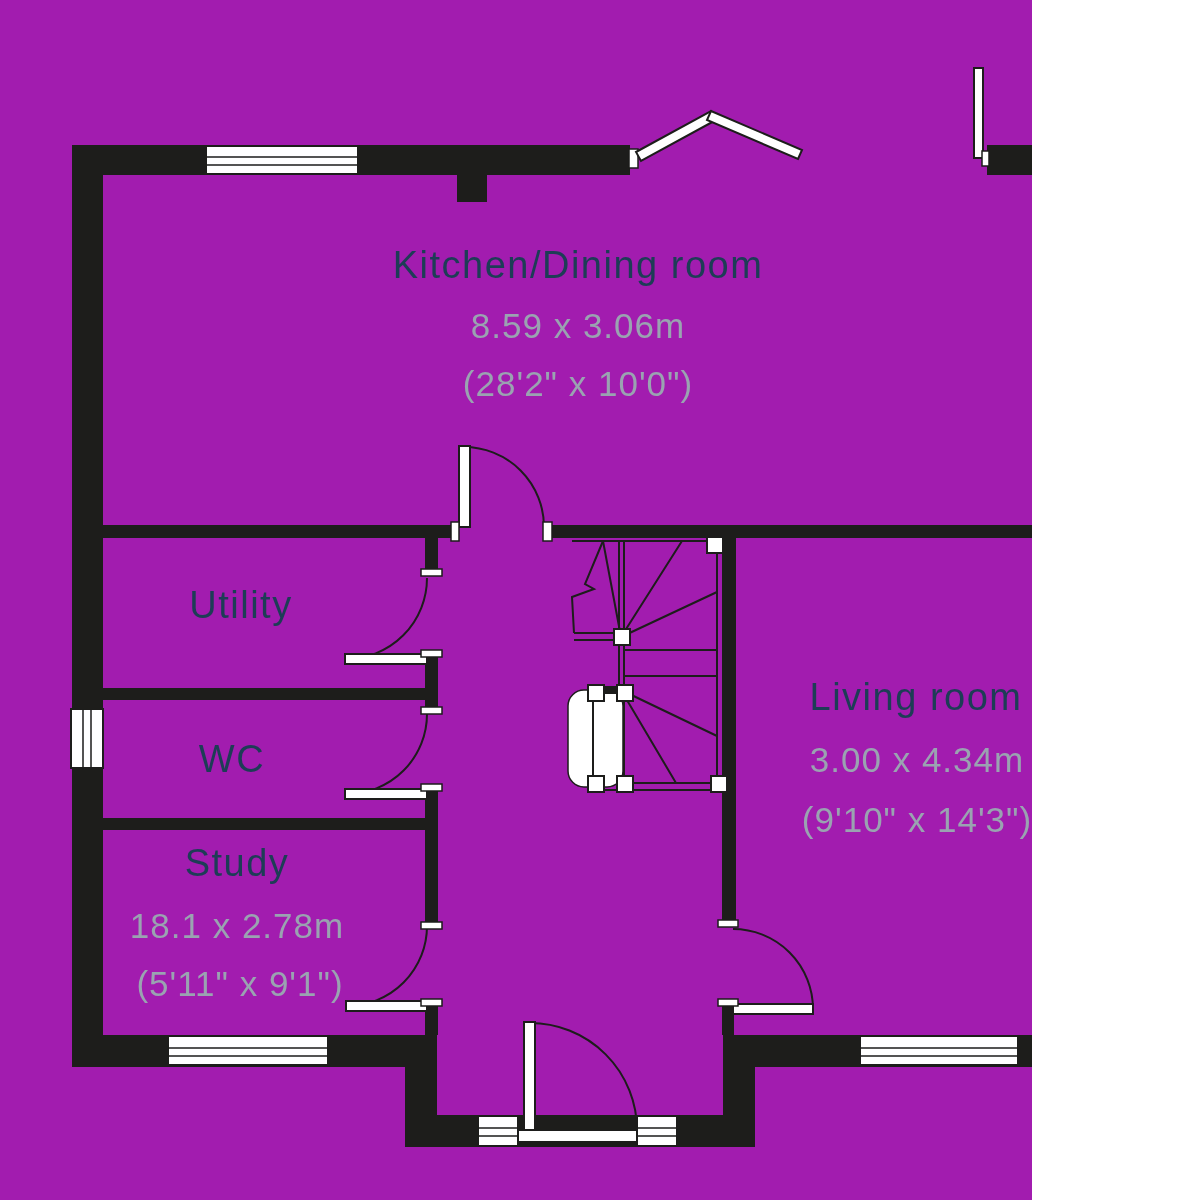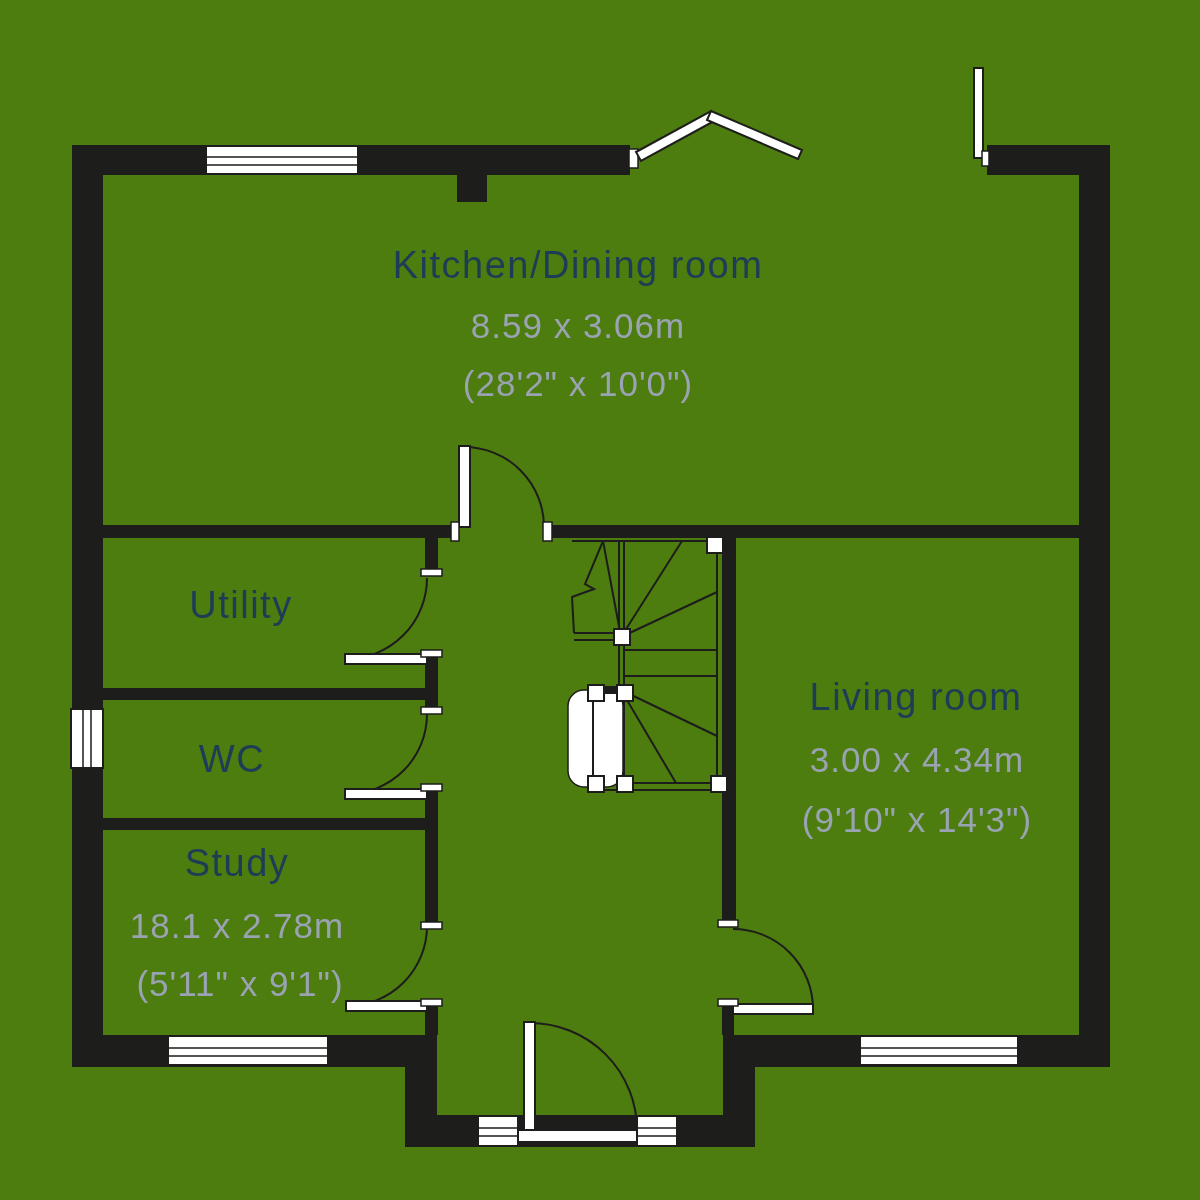--- a/index.html
+++ b/index.html
@@ -1,16 +1,16 @@
 <!DOCTYPE html>
 <html><head>
 <meta charset="utf-8">
 <style>
   html,body{margin:0;padding:0;background:#ffffff;}
-  .page{position:relative;width:1200px;height:1200px;background:#4d7c0f;overflow:hidden;}
+  .page{position:relative;width:1032px;height:1200px;background:#a21caf;overflow:hidden;}
   svg{display:block;}
   .wall{fill:#1d1d1b;stroke:none;}
   .ln{stroke:#1d1d1b;stroke-width:2;fill:none;}
   .thin{stroke:#1d1d1b;stroke-width:1.5;fill:none;}
   .leaf{fill:#ffffff;stroke:#1d1d1b;stroke-width:2;}
   .winbox{fill:#ffffff;stroke:#1d1d1b;stroke-width:2;}
   .cap{fill:#ffffff;stroke:#1d1d1b;stroke-width:1.5;}
   .post{fill:#ffffff;stroke:#1d1d1b;stroke-width:2;}
   .room-name{font-family:"Liberation Sans",sans-serif;font-size:38px;letter-spacing:1.5px;fill:#1d3d56;}
   .room-dim{font-family:"Liberation Sans",sans-serif;font-size:35px;letter-spacing:1px;fill:#9aa3b1;}

